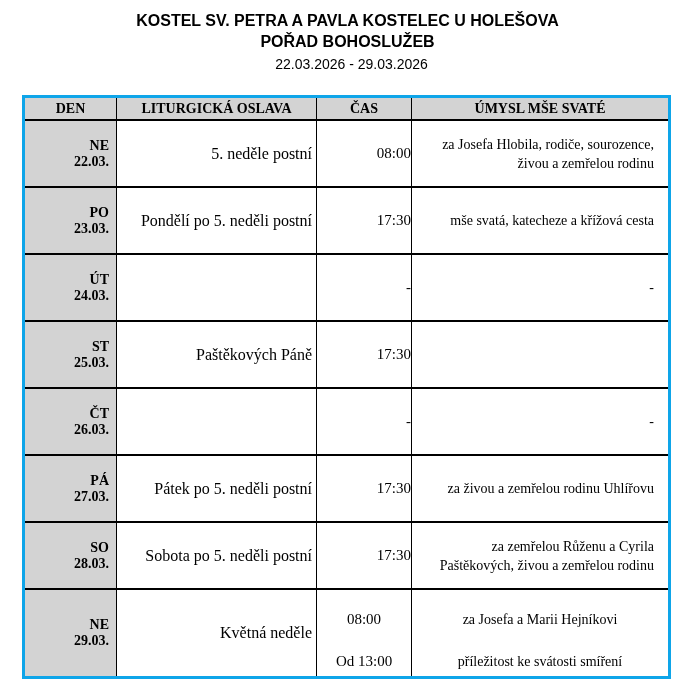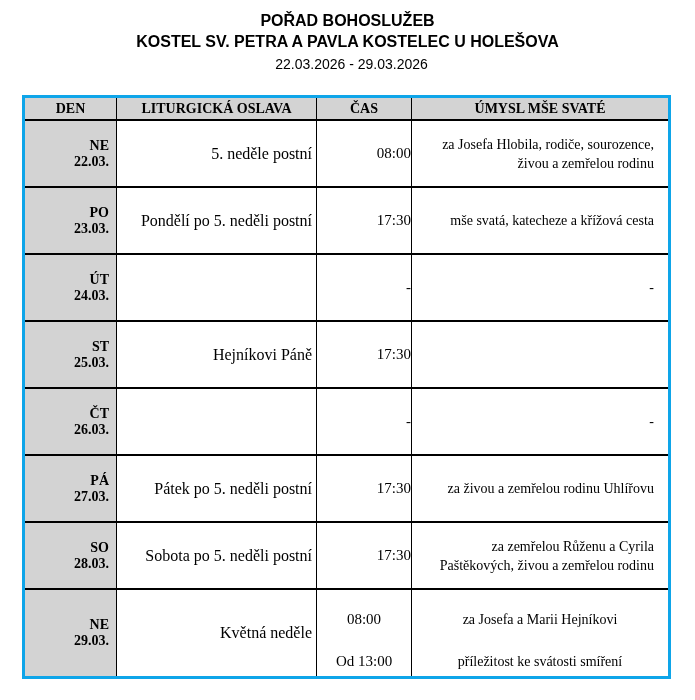--- a/index.html
+++ b/index.html
@@ -102,22 +102,22 @@
   .stack .sub.last {
     flex: 0 0 26px;
   }
 </style>
 </head>
 <body>
 
 <div class="page">
 
   <div class="titles">
+    <div class="title-line">KOSTEL SV. PETRA A PAVLA KOSTELEC U HOLEŠOVA</div>
     <div class="title-line">POŘAD BOHOSLUŽEB</div>
-    <div class="title-line">KOSTEL SV. PETRA A PAVLA KOSTELEC U HOLEŠOVA</div>
     <div class="daterange">22.03.2026 - 29.03.2026</div>
   </div>
 
   <table class="schedule">
     <colgroup>
       <col class="c-day">
       <col class="c-cel">
       <col class="c-time">
       <col class="c-int">
     </colgroup>
@@ -163,21 +163,21 @@
           <td class="time">-</td>
           <td class="intent">-</td>
         </tr>
         <tr class="row">
           <td class="day">
             <div class="day-wrap">
               <span>ST</span>
               <span>25.03.</span>
             </div>
           </td>
-          <td class="cel">Hejníkovi Páně</td>
+          <td class="cel">Paštěkových Páně</td>
           <td class="time">17:30</td>
           <td class="intent"></td>
         </tr>
         <tr class="row">
           <td class="day">
             <div class="day-wrap">
               <span>ČT</span>
               <span>26.03.</span>
             </div>
           </td>

